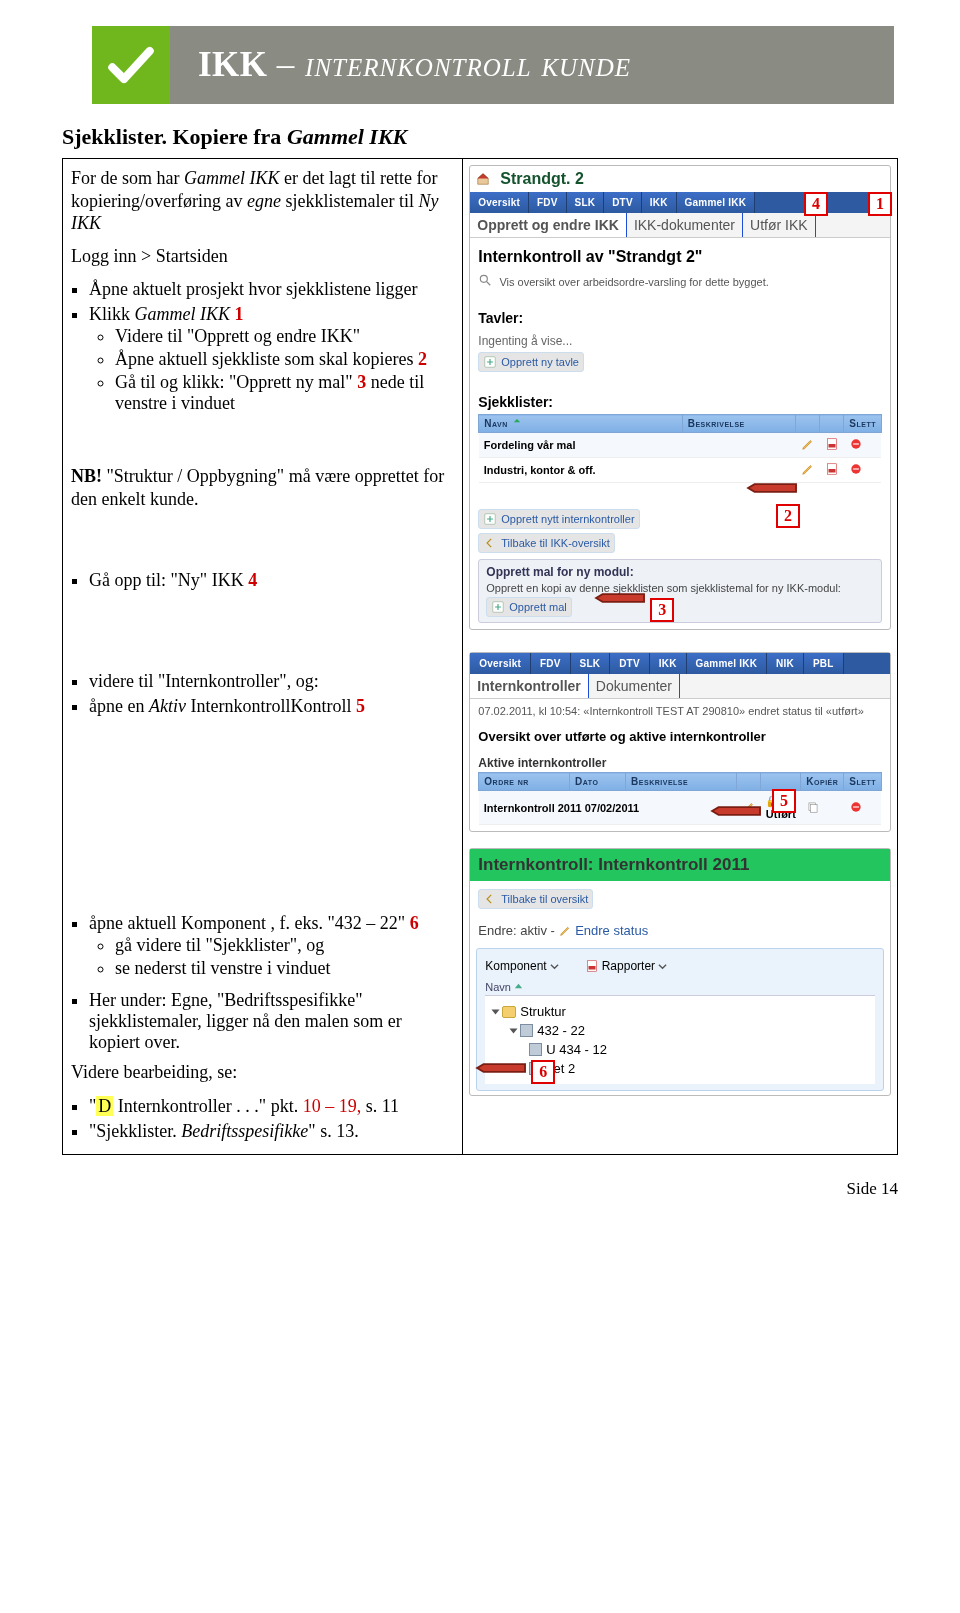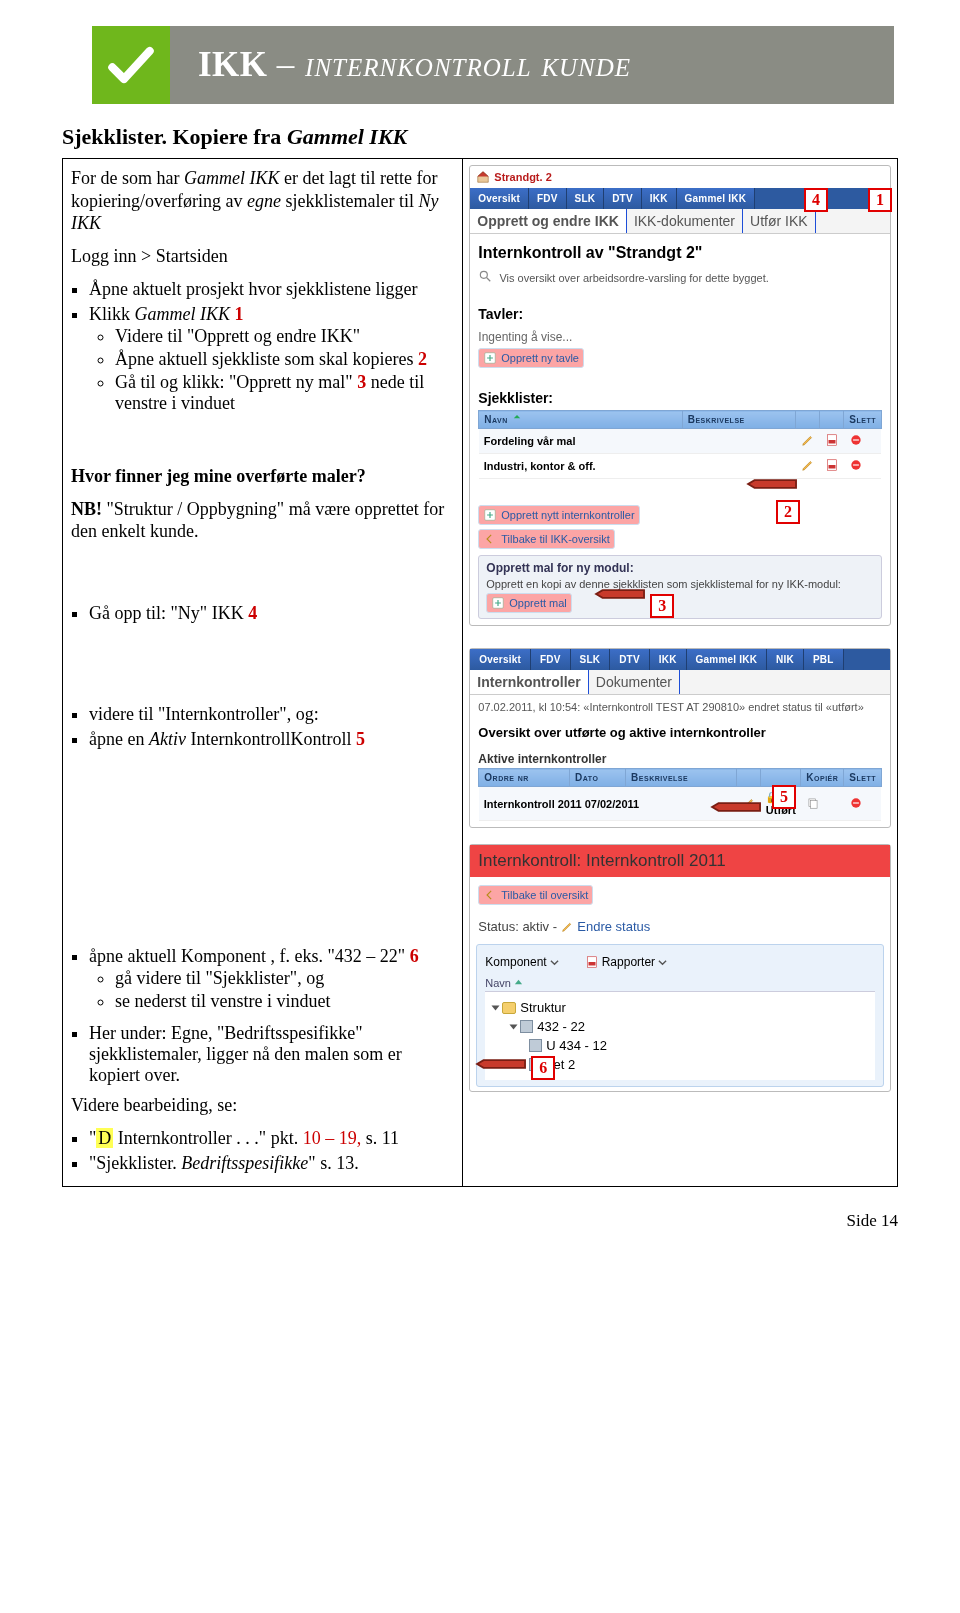--- a/index.html
+++ b/index.html
@@ -66,30 +66,30 @@
   .num-red { color: #c00; font-weight: bold; }
   .bold { font-weight: bold; }
   .ital { font-style: italic; }
   .hl-yellow { background: #ffff55; padding: 0 2px; }
   .gap { height: 48px; }
   .gap-sm { height: 28px; }
 
   
   .ui-card { border: 1px solid #bbb; border-radius: 3px; background: #fff; margin-bottom: 6px; font-family: Tahoma, Verdana, sans-serif; }
   .house-row { display: flex; align-items: center; padding: 4px 6px; }
-  .strand-title { font-weight: bold; font-size: 11px; color: #b91c1c; }
+  .strand-title { font-weight: bold; font-size: 16px; color: #14532d; margin-left: 6px; }
   .nav-tabs { display: flex; background: #2d5aa0; }
   .nav-tab { background: linear-gradient(#3c6ec7,#2d5aa0); color: #fff; font-size: 10px; font-weight: bold; padding: 5px 8px; border-right: 1px solid #1f3f72; letter-spacing: .2px; }
   .sub-tabs { display: flex; background: #f4f4f4; border-bottom: 1px solid #ccc; }
   .sub-tab { font-size: 14px; padding: 4px 7px; border-right: 1px solid #1d4ed8; color: #555; }
   .sub-tab.active { background: #fff; font-weight: bold; }
   .panel { padding: 6px 8px; position: relative; }
   .panel-title { font-weight: bold; font-size: 16px; margin: 4px 0 6px 0; }
   .small-note { font-size: 11px; color: #555; margin-bottom: 6px; }
-  .link-btn { display: inline-flex; align-items: center; font-size: 11px; color: #2a5aa5; padding: 2px 4px; border: 1px solid #cde; border-radius: 3px; background: #fca5a5; }
+  .link-btn { display: inline-flex; align-items: center; font-size: 11px; color: #2a5aa5; padding: 2px 4px; border: 1px solid #cde; border-radius: 3px; background: #e5e5e5; }
   .ico { width: 14px; height: 14px; margin-right: 4px; display: inline-block; }
   .sec-h { font-weight: bold; font-size: 14px; margin: 22px 0 4px 0; }
   .tbl { width: 100%; border-collapse: collapse; font-size: 11px; }
   .tbl th { background: linear-gradient(#9cc3ef,#7fafe5); color: #1b3960; padding: 3px 5px; text-align: left; font-size: 10px; border: 1px solid #7fa6d4; font-variant: small-caps; letter-spacing: .5px; }
   .tbl td { padding: 4px 5px; border-bottom: 1px solid #eee; font-weight: bold; }
   .tr-zebra { background: #f5f8fc; }
   .pencil-icon, .pdf-icon, .del-icon, .lock-icon, .copy-icon { width: 14px; height: 14px; display: inline-block; }
   .num-callout {
     position: absolute;
     border: 2px solid #e10000;
@@ -107,21 +107,21 @@
   .thin-gap { height: 6px; }
   .wide-nav .nav-tab { font-size: 10px; padding: 5px 9px; }
   .padlock { color: #bb8a00; margin-right: 4px; }
   .tree { font-size: 13px; padding: 6px 8px 6px 8px; background: #fff; position: relative; }
   .tree-row { display: flex; align-items: center; padding: 2px 0; }
   .tri { width: 0; height: 0; border-left: 5px solid #555; border-top: 4px solid transparent; border-bottom: 4px solid transparent; margin-right: 4px; }
   .tri.open { transform: rotate(90deg); }
   .folder { width: 14px; height: 12px; background: #f5cf6d; border: 1px solid #c8a83a; border-radius: 2px; margin-right: 4px; }
   .disk-ico { width: 13px; height: 13px; background: #bfcbd7; border: 1px solid #7d8ea0; margin-right: 4px; }
   .page-num { text-align: right; margin-right: 62px; margin-top: 24px; font-size: 17px; }
-  .site-title { font-family: Verdana, sans-serif; font-weight: normal; font-size: 17px; color: #333; background: #ef4444; padding: 6px 8px; }
+  .site-title { font-family: Verdana, sans-serif; font-weight: bold; font-size: 17px; color: #333; background: #22c55e; padding: 6px 8px; }
   .status-row { padding: 6px 8px; font-size: 13px; color: #444; }
   .blue-link { color: #2a5aa5; }
   .sidebar-box { background: #eaf2fb; border: 1px solid #bcd3ed; border-radius: 3px; margin: 4px 6px; }
   .sidebar-head { background: linear-gradient(#7db0e6,#5a93d4); color: #fff; font-weight: bold; font-size: 12px; padding: 4px 7px; border-radius: 3px 3px 0 0; }
   .sidebar-body { padding: 6px 8px; }
   .sb-toolbar { display: flex; gap: 26px; padding: 4px 0 6px 0; font-size: 12px; }
   .sb-toolbar span { display: inline-flex; align-items: center; gap: 3px; }
   .col-head { font-size: 11px; color: #446; border-bottom: 1px solid #ccd; padding: 2px 0; }
   .mag { position: relative; top: 1px; }
 </style>
@@ -169,21 +169,20 @@
           </li>
           <li>
             <span>Gå til og klikk: "Opprett ny mal"</span> <span class="num-red">3</span>
             <span>nede til venstre i vinduet</span>
           </li>
         </ul>
       </li>
     </ul>
 
     <div class="gap"></div>
-    <p class="bold">Hvor finner jeg mine overførte maler?</p>
     <p>
       <span class="bold">NB!</span> <span>"Struktur / Oppbygning" må være opprettet for den enkelt kunde.</span>
     </p>
 
     <div class="gap"></div>
     <ul class="blt">
       <li>
         <span>Gå opp til: "Ny" IKK</span> <span class="num-red">4</span>
       </li>
     </ul>
@@ -420,21 +419,21 @@
       <div class="site-title">Internkontroll: Internkontroll 2011</div>
       <div style="padding:8px">
         <span class="link-btn">
           <svg class="ico" viewBox="0 0 24 24">
               <path d="M14 5l-7 7 7 7" fill="none" stroke="#b88c1a" stroke-width="2"></path>
             </svg>
           <span>Tilbake til oversikt</span>
         </span>
       </div>
       <div class="status-row">
-        <span>Status: aktiv -</span>
+        <span>Endre: aktiv -</span>
         <span class="blue-link">
           <svg width="13" height="13" viewBox="0 0 24 24" style="vertical-align:-2px">
               <path d="M3 21l3-1 12-12-2-2L4 18z" fill="#f5b94e" stroke="#b07a12"></path>
             </svg>
           <span>Endre status</span>
         </span>
       </div>
       <div class="sidebar-box">
         <div class="sidebar-body">
           <div class="sb-toolbar">

